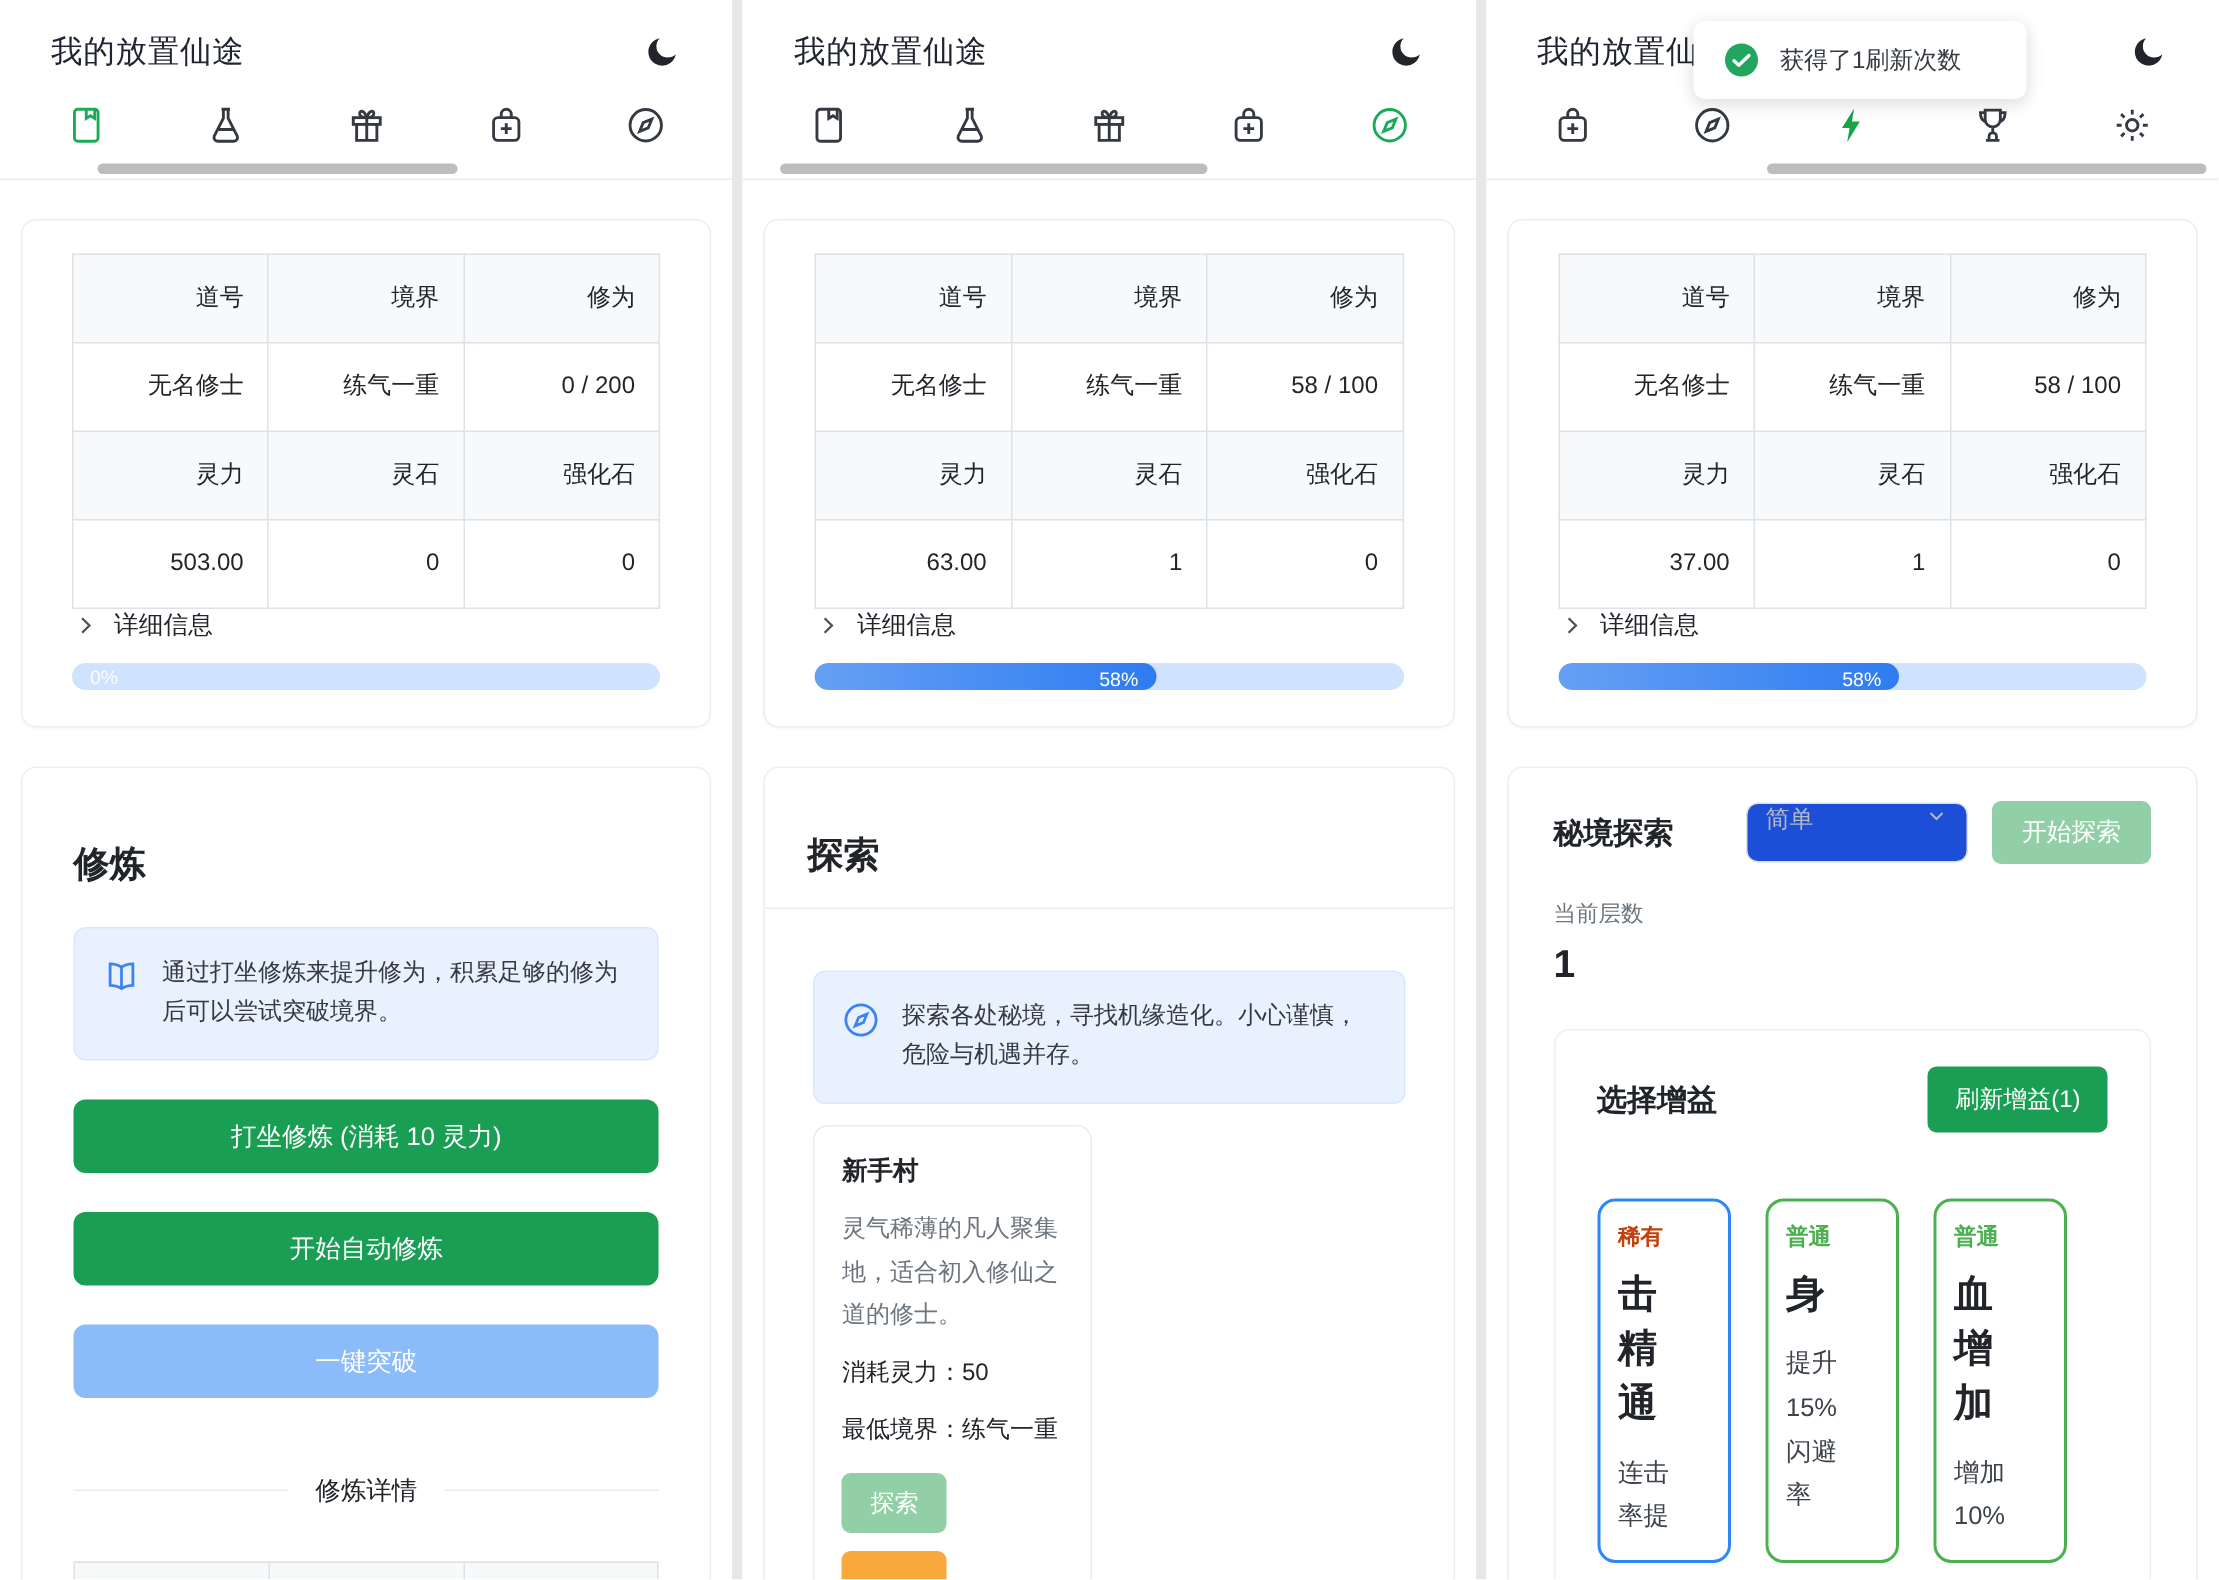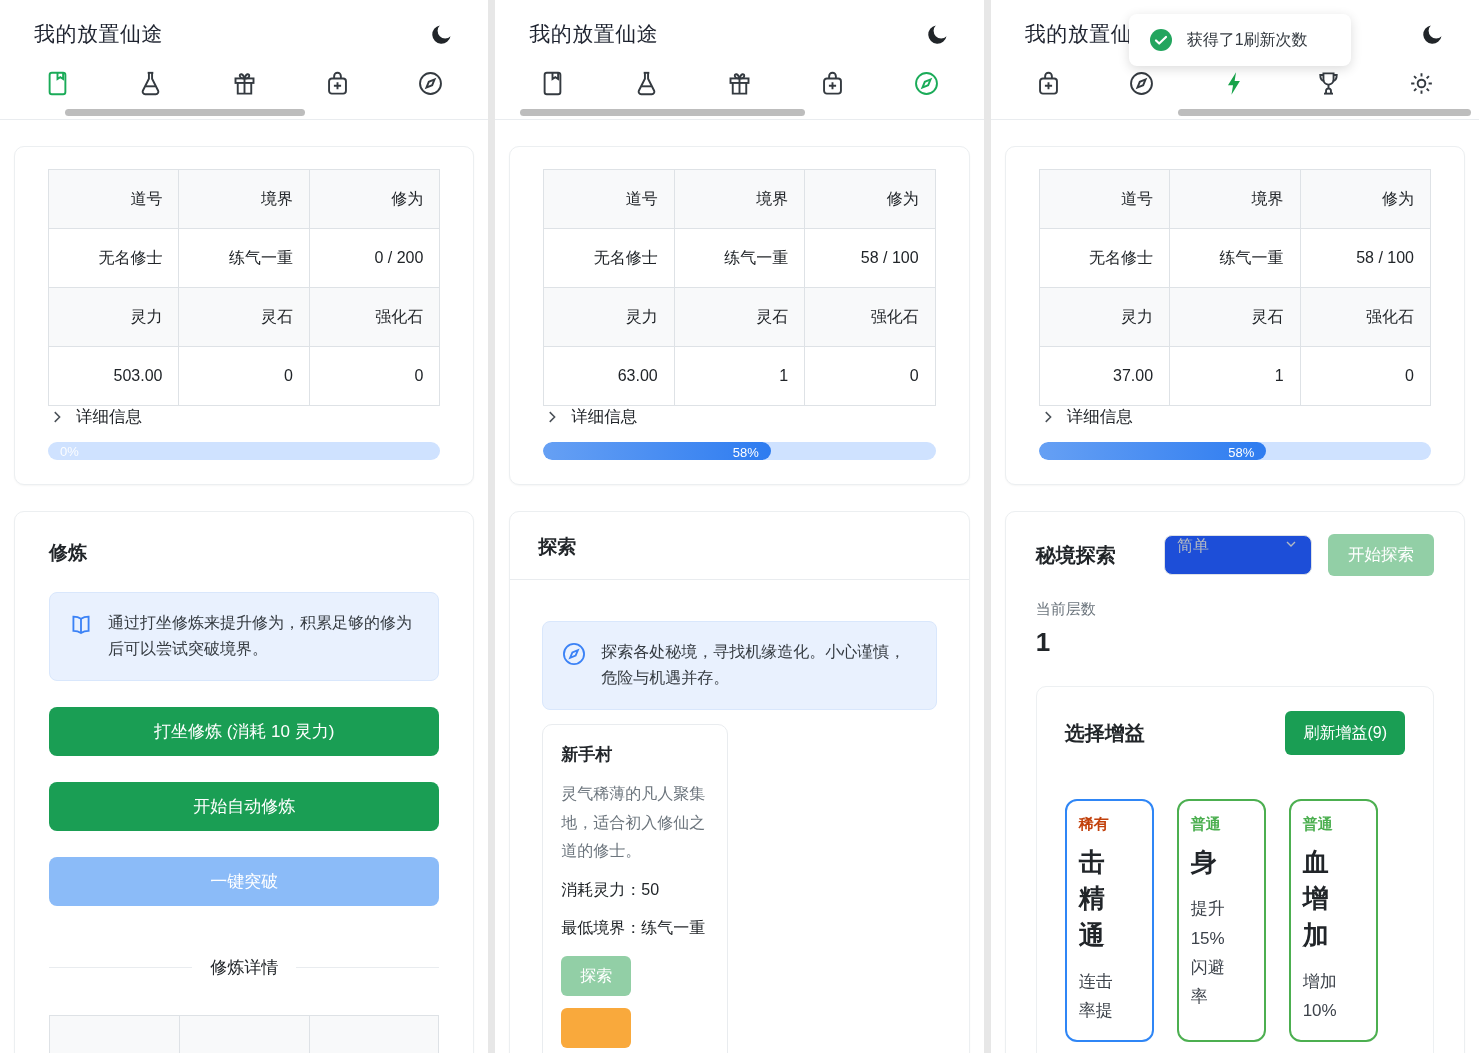--- a/index.html
+++ b/index.html
@@ -40,21 +40,21 @@
 
   .progress { margin-top:14px; height:18px; border-radius:9px; background:#cfe2ff; overflow:hidden;
     font-size:13px; color:rgba(255,255,255,.92); position:relative; }
   .progress .zero-label { position:absolute; left:12px; top:2px; }
   .progress .fill { height:100%; border-radius:9px; background:linear-gradient(90deg,#66a0f4,#2e7cf0);
     display:flex; align-items:flex-end; justify-content:flex-end; padding-right:12px; color:#fff; }
   .fill-58 { width:58%; }
 
   
   .card-b { padding:28px 34px; }
-  .section-title { font-size:19px; font-weight:600; }
+  .section-title { font-size:24px; font-weight:600;margin-top:20px; }
 
   .info-box { margin-top:26px; display:flex; gap:14px; align-items:flex-start;
     background:#e9f1fe; border:1px solid #d9e7fc; border-radius:8px; padding:17px 18px;
     font-size:16px; line-height:1.65; color:#343a40; }
   .info-box svg { flex:none; width:26px; height:26px; margin-top:2px; }
 
   .btn { display:block; border:none; border-radius:8px; color:#fff; cursor:pointer; font-size:17px;
     font-family:inherit; }
   .btn-block { width:100%; height:49px; margin-top:26px; }
   .green  { background:#1a9e54; }
@@ -444,21 +444,21 @@
             </svg>
         </div>
         <button class="btn start-btn green-muted">开始探索</button>
       </div>
       <div class="floor-label">当前层数</div>
       <div class="floor-value">1</div>
 
       <div class="buff-card-outer">
         <div class="buff-head">
           <div class="buff-title">选择增益</div>
-          <button class="btn refresh-btn green">刷新增益(9)</button>
+          <button class="btn refresh-btn green">刷新增益(1)</button>
         </div>
         <div class="buff-row">
           <div class="buff rare">
             <div class="rarity">稀有</div>
             <div class="name pre">击
 精
 通</div>
             <div class="desc pre">连击
 率提</div>
           </div>

